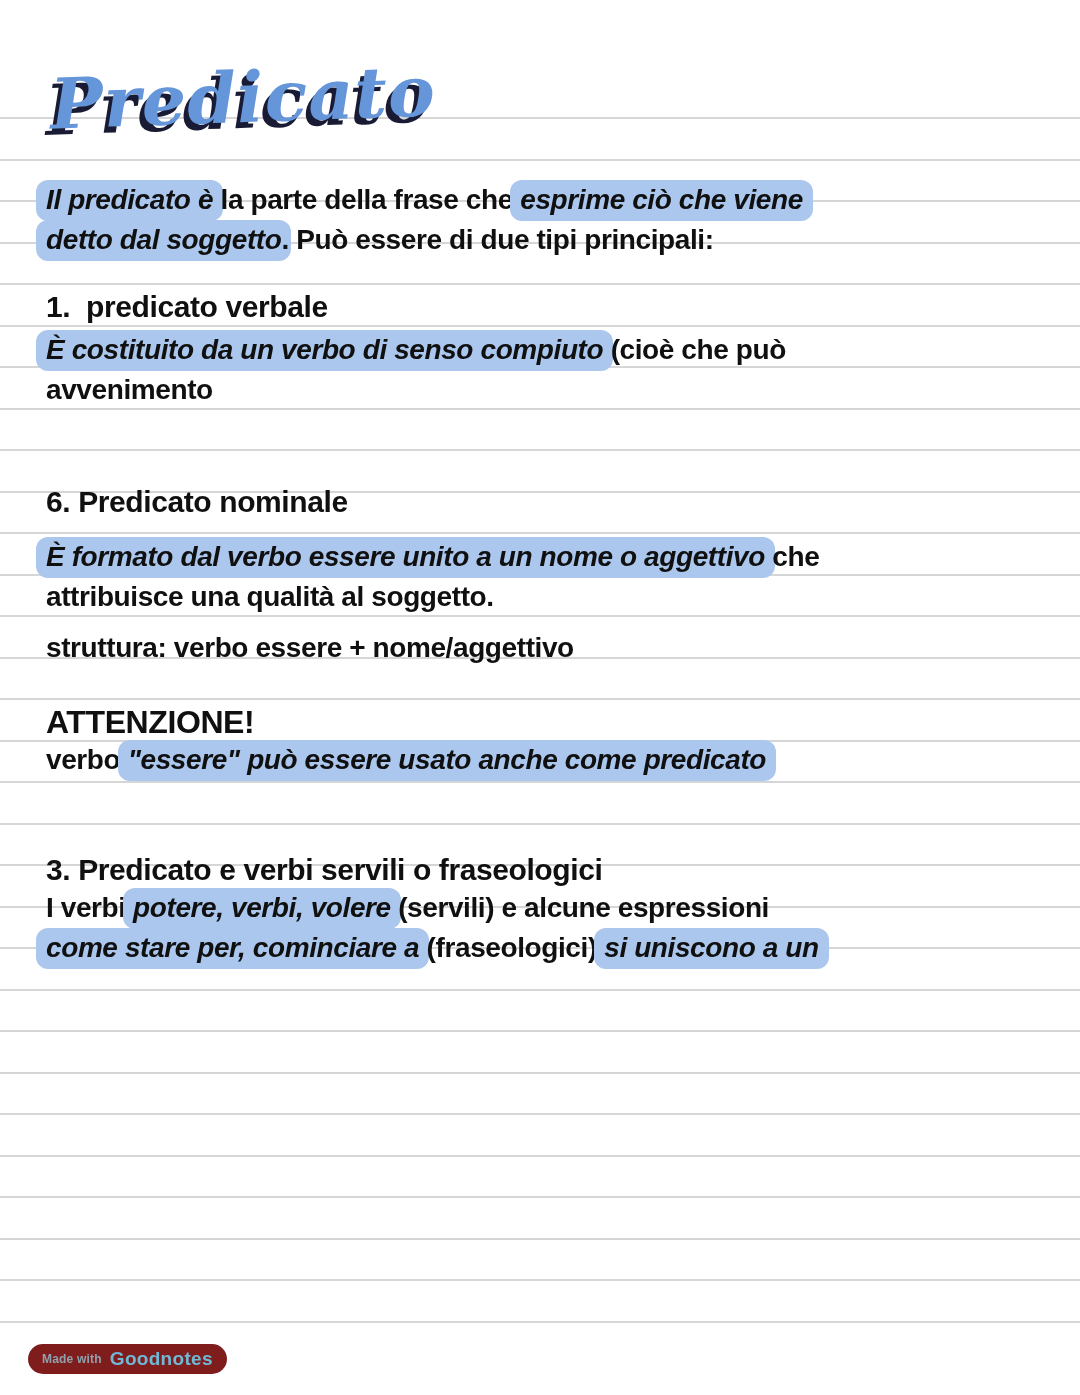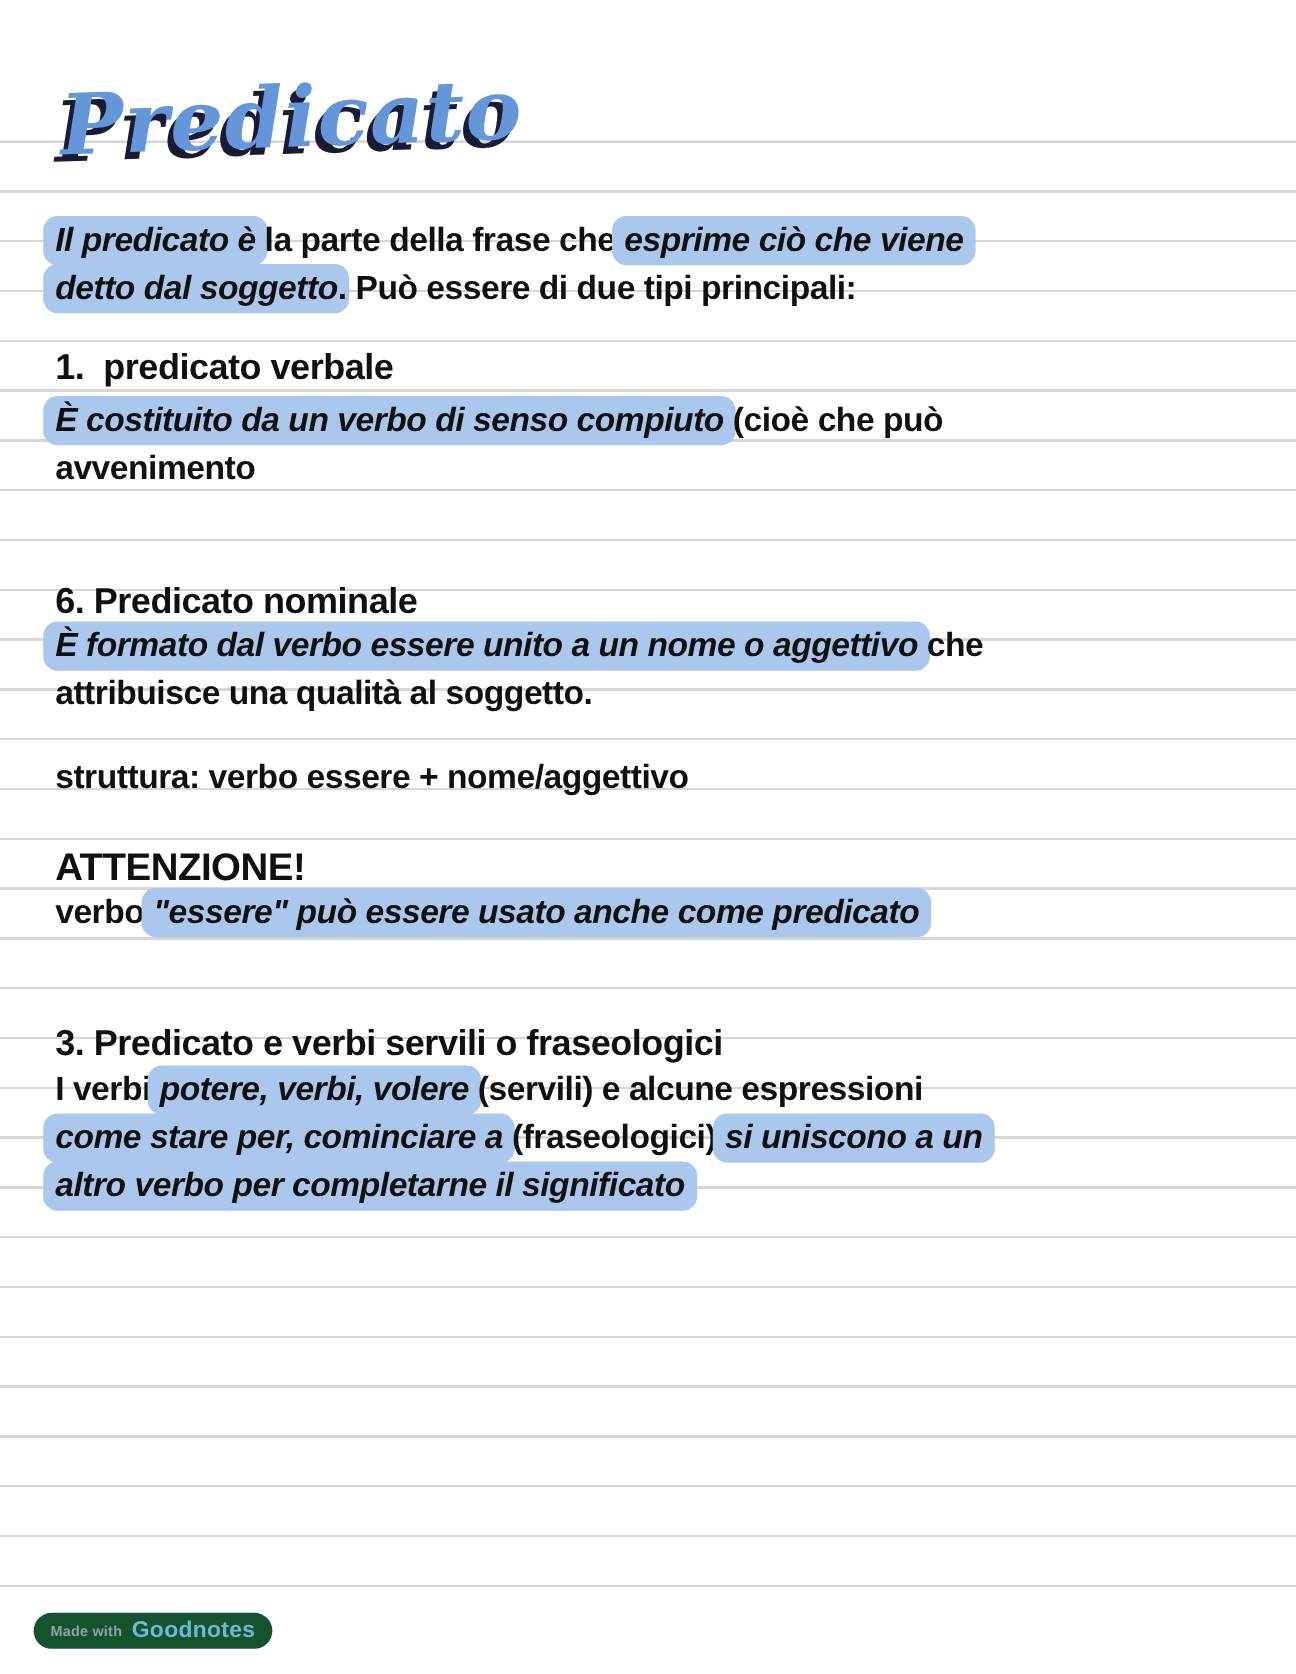--- a/index.html
+++ b/index.html
@@ -66,21 +66,21 @@
     padding: 4px 10px 6px;
     margin: 0 -10px;
     font-style: italic;
   }
   
   .badge {
     position: absolute;
     left: 28px; top: 1344px;
     height: 30px;
     border-radius: 15px;
-    background: #14532d;
+    background: #7f1d1d;
     display: flex;
     align-items: center;
     padding: 0 14px;
     gap: 8px;
     cursor: pointer;
   }
   .badge-prefix {
     font-size: 12px;
     font-weight: 700;
     color: #8fa2ae;
@@ -111,21 +111,21 @@
     <div class="line"><span>1.  predicato verbale</span></div>
   </div>
   <div class="block" style="top:330px">
     <div class="line"><span class="hl">È costituito da un verbo di senso compiuto</span><span> (cioè che può</span></div>
     <div class="line"><span>avvenimento</span></div>
   </div>
 
   <div class="block heading" style="top:481px">
     <div class="line"><span>6. Predicato nominale</span></div>
   </div>
-  <div class="block" style="top:518px">
+  <div class="block" style="top:537px">
     <div class="line"><span class="hl">È formato dal verbo essere unito a un nome o aggettivo</span><span> che</span></div>
     <div class="line"><span>attribuisce una qualità al soggetto.</span></div>
   </div>
 
   <div class="block" style="top:628px">
     <div class="line"><span>struttura: verbo essere + nome/aggettivo</span></div>
   </div>
 
   <div class="block heading" style="top:701px">
     <div class="line" style="font-size:32px"><span>ATTENZIONE!</span></div>
@@ -133,21 +133,20 @@
   <div class="block" style="top:740px">
     <div class="line"><span>verbo </span><span class="hl">"essere" può essere usato anche come predicato</span></div>
   </div>
 
   <div class="block heading" style="top:849px">
     <div class="line"><span>3. Predicato e verbi servili o fraseologici</span></div>
   </div>
   <div class="block" style="top:888px">
     <div class="line"><span>I verbi </span><span class="hl">potere, verbi, volere</span><span> (servili) e alcune espressioni</span></div>
     <div class="line"><span class="hl">come stare per, cominciare a</span><span> (fraseologici) </span><span class="hl">si uniscono a un</span></div>
-    <div class="line"><span class="hl">altro verbo per completarne il significato</span></div>
   </div>
 
   <div class="badge">
     <span class="badge-prefix">Made with</span>
     <span class="badge-brand">Goodnotes</span>
   </div>
 
 </div>
 
 </body></html>

